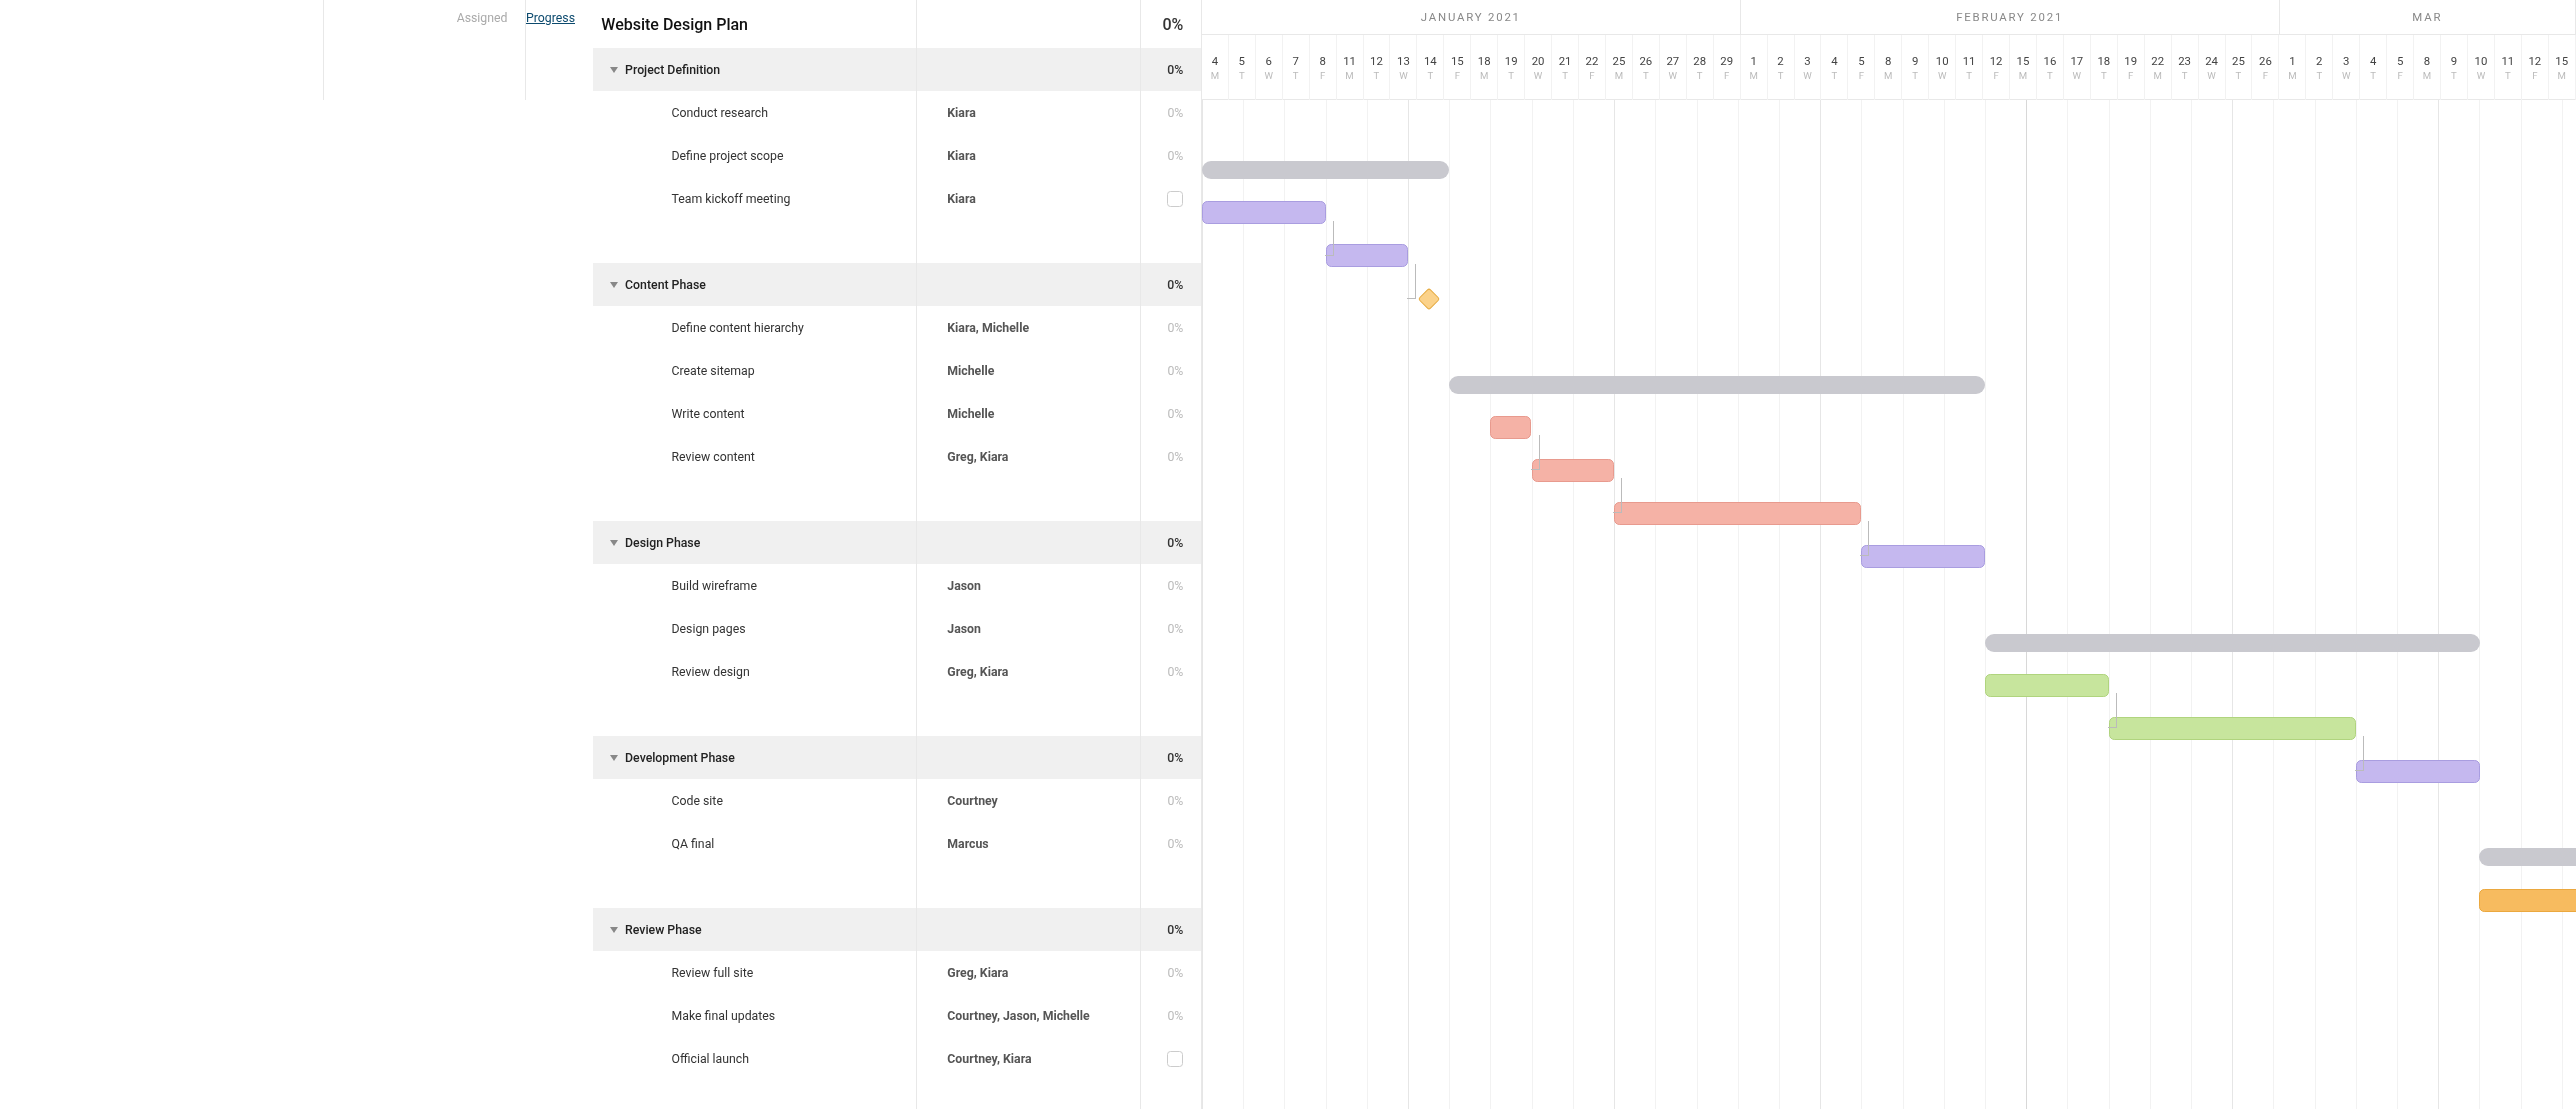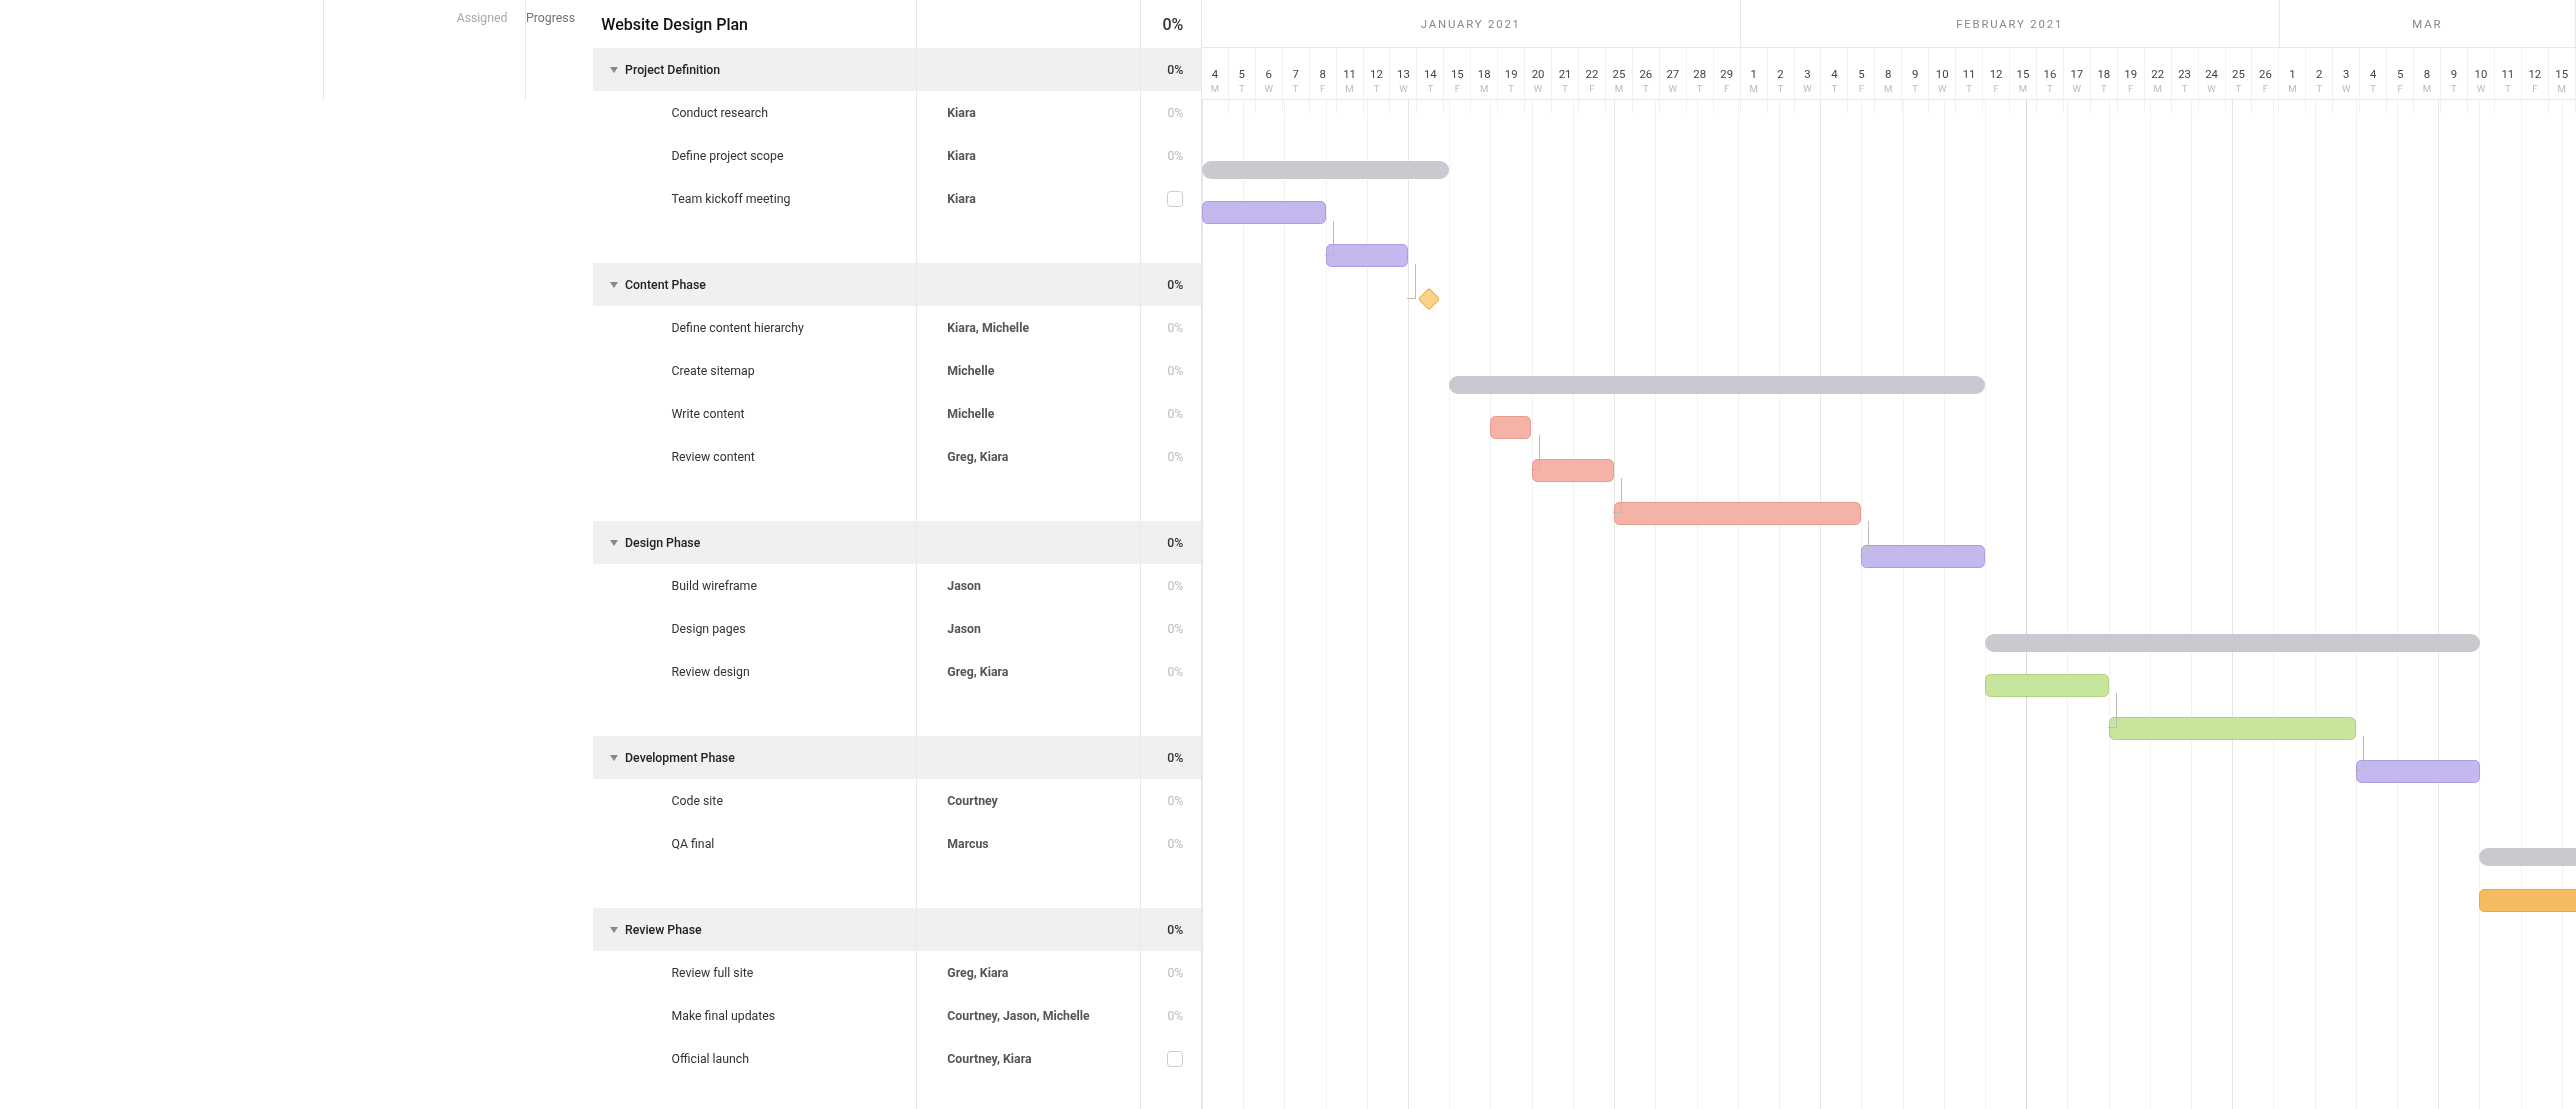--- a/index.html
+++ b/index.html
@@ -32,21 +32,21 @@
     flex: 0 0 202px;
     border-right:0.9px solid #e8e8e8;
     display:flex; align-items:flex-start; justify-content:flex-end;
     padding:10.5px 17.5px 0 0;
     color:#aaa; font-size:12.3px;
   }
   .left-header .progress-col {
     flex: 1 1 auto;
     display:flex; align-items:flex-start; justify-content:flex-end;
     padding:10.5px 17.5px 0 0;
-    color:#737373; font-size:12.3px;
+    color:#0c4a6e; font-size:12.3px;text-decoration:underline;
   }
   .left-rows { flex:1; }
   .row {
     height: 43px;
     display:flex;
     align-items:center;
     gap:22px;
   }
   .row .name-col { flex:0 0 324px; padding-left:8.8px; display:flex; align-items:center; gap:7px; border-right:0.9px solid #e8e8e8; height:100%;}
   .row .assigned-col { flex:0 0 202px; padding-left:8.8px; color:#555; border-right:0.9px solid #e8e8e8; height:100%; display:flex; align-items:center; overflow:hidden; white-space:nowrap;font-weight:bold;}
@@ -75,21 +75,21 @@
     flex: 1 1 auto;
     position:relative;
     overflow:hidden;
   }
   .timeline-header {
     height:100px;
     position:relative;
     border-bottom:0.9px solid #e8e8e8;
   }
   .month-row {
-    height:48px;
+    height:35px;
     display:flex;
     border-bottom:0.9px solid #e8e8e8;
   }
   .month-cell {
     display:flex; align-items:center; justify-content:center;
     font-size:11.4px; letter-spacing:1.8px; color:#888;
     border-right:0.9px solid #e8e8e8;
   }
   .day-row {
     height:65px;

